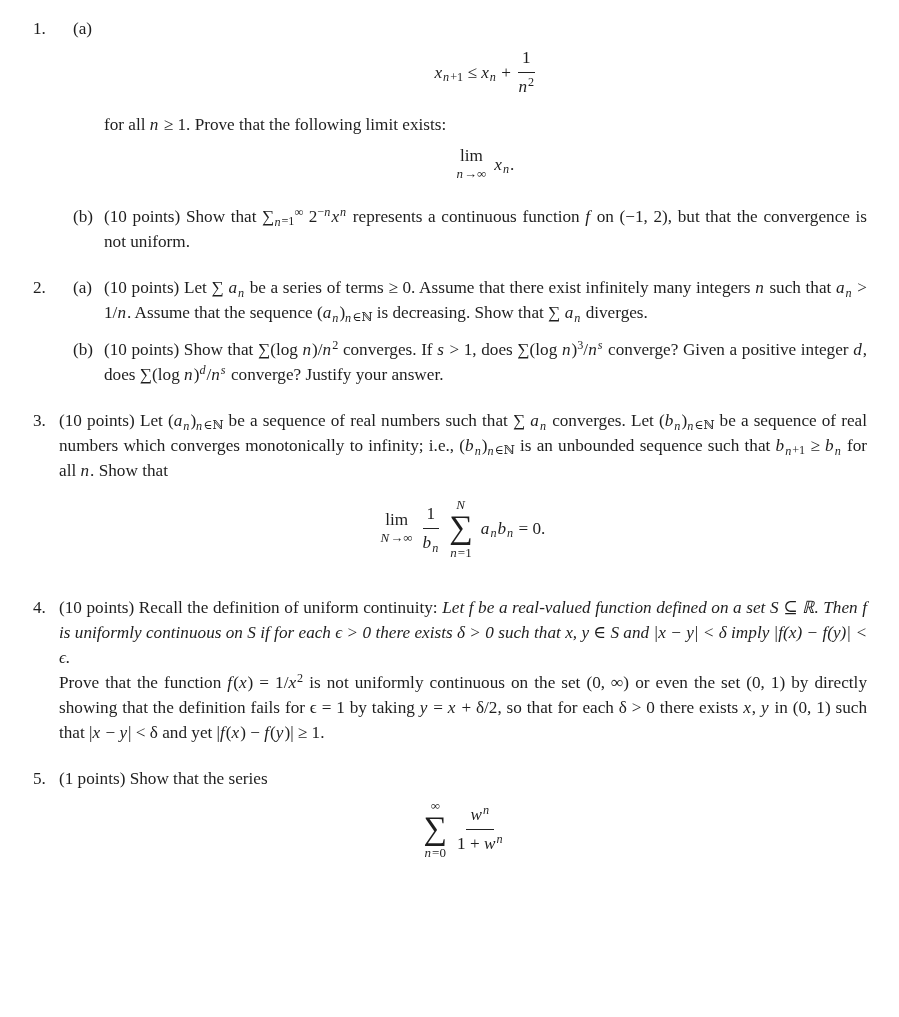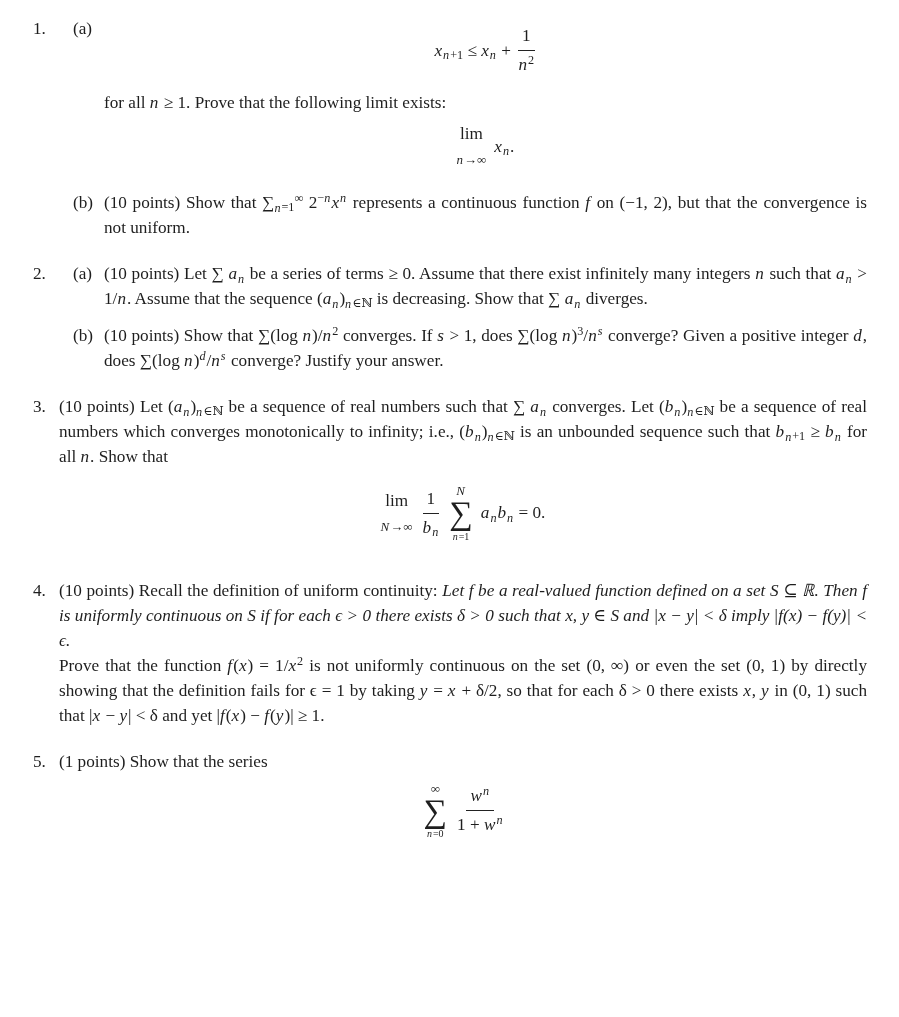--- a/index.html
+++ b/index.html
@@ -64,21 +64,21 @@
   sub { vertical-align: -0.28em; }
   i { padding-right: 1px; }
   
   .eq {
     display: flex;
     justify-content: center;
     align-items: center;
     gap: 5px;
     text-align: center;
   }
-  .eq-recurrence { margin: 7px 0 13px; }
+  .eq-recurrence { margin: 29px 0 13px; }
   .eq-limit     { margin: 10px 0 11px; }
   .eq-limsum    { margin: 15px 0 15px; }
   .eq-series    { margin: 8px 0 10px; }
   .frac {
     display: inline-flex;
     flex-direction: column;
     align-items: center;
     vertical-align: middle;
     margin: 0 2px;
   }
@@ -86,36 +86,35 @@
     padding: 0 4px 2px;
     border-bottom: 1.2px solid #222;
   }
   .frac .den { padding-top: 1px; }
   .limstack {
     display: inline-flex;
     flex-direction: column;
     align-items: center;
     line-height: 1.1;
     margin-right: 3px;
-    gap: 8px;
   }
   .limstack .lim-under {
     font-size: 13px;
     margin-top: 1px;
   }
   .bigop {
     display: inline-flex;
     flex-direction: column;
     align-items: center;
     line-height: 1;
     margin: 0 3px;
   }
   .bigop .op-top   { font-size: 13px; margin-bottom: 1px; }
   .bigop .op-sym   { font-size: 33px; line-height: 0.95; }
-  .bigop .op-under { font-size: 10px; margin-top: 2px; }
+  .bigop .op-under { font-size: 13px; margin-top: 2px; }
 </style>
 </head>
 <body>
 
 <div class="page">
 
   <div class="prob">
     <div class="pnum">1.</div>
     <div class="pbody">
 

